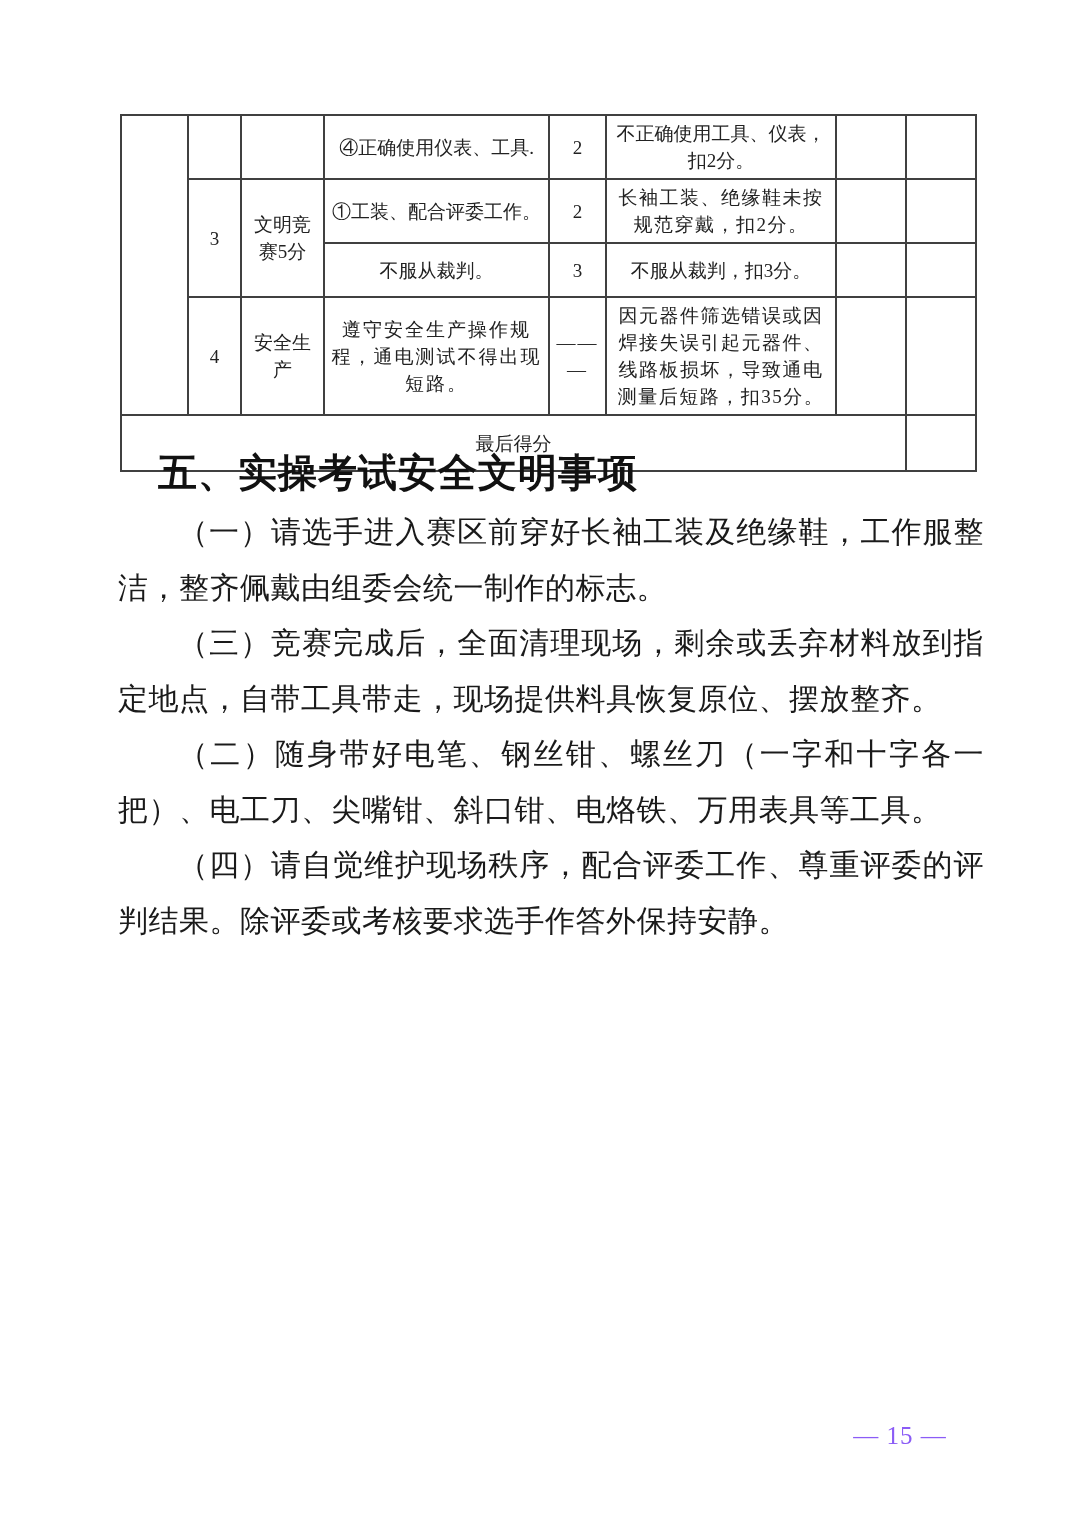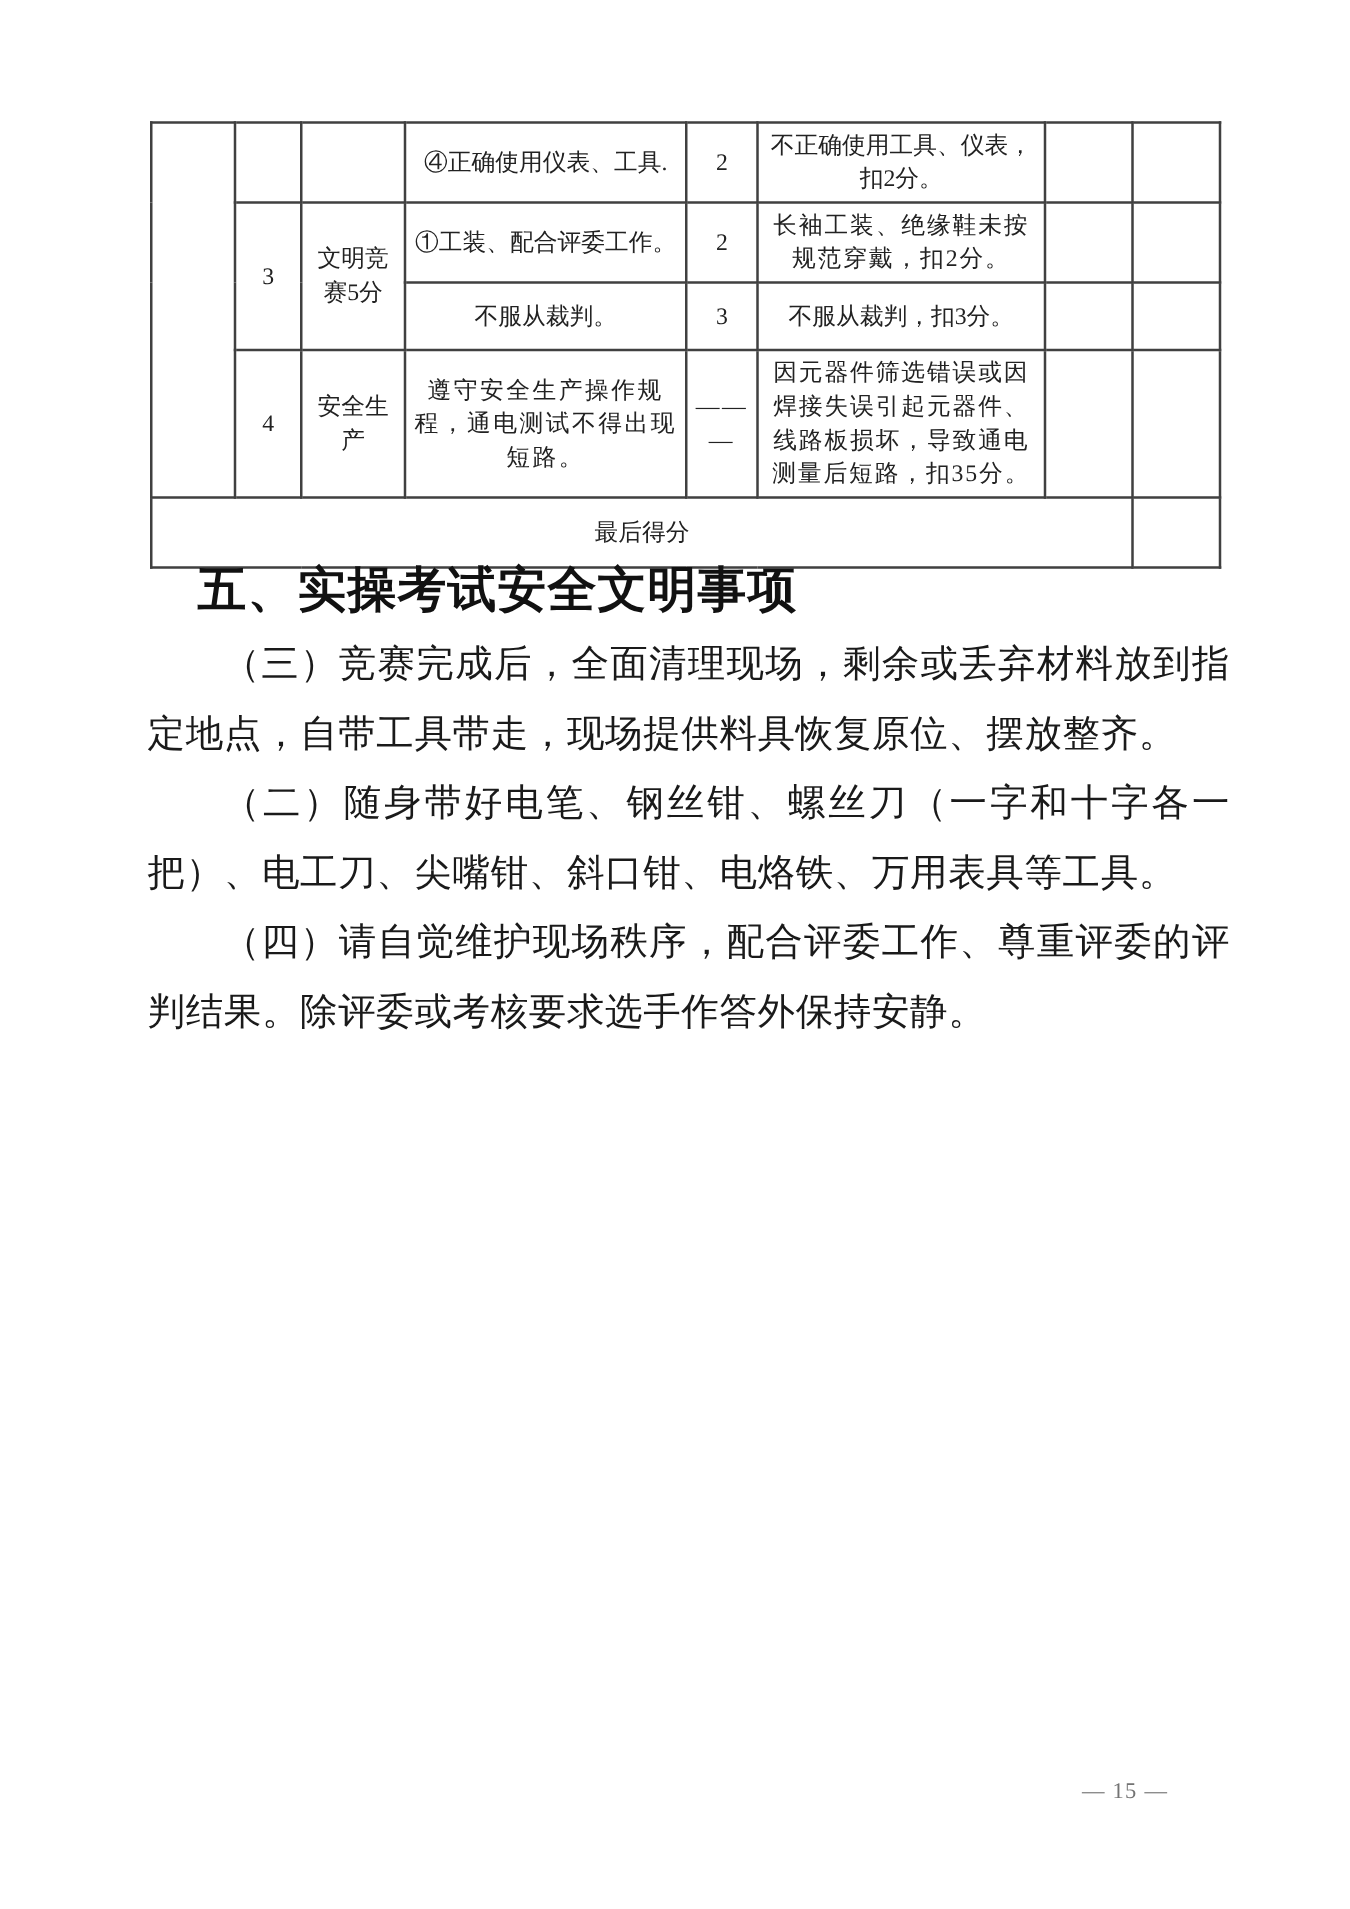--- a/index.html
+++ b/index.html
@@ -12,21 +12,21 @@
     overflow: hidden;
   }
   .page {
     position: absolute; left: 0; top: 0;
     width: 1080px; height: 1527px;
     background: #ffffff;
   }
 
   
   table.score-table {
-    position: absolute; left: 120px; top: 97px;
+    position: absolute; left: 120px; top: 114px;
     width: 855px;
     border-collapse: collapse;
     table-layout: fixed;
   }
   table.score-table td {
     border: 2px solid #404040;
     font-size: 19px;
     line-height: 27px;
     vertical-align: middle;
     text-align: center;
@@ -73,22 +73,22 @@
     text-align: justify;
     letter-spacing: 0.5px;
   }
 
   
   .pageno {
     position: absolute;
     left: 838px; top: 1422px;
     width: 124px;
     text-align: center;
-    font-size: 18px;
-    color: #737373;
+    font-size: 25px;
+    color: #8b5cf6;
     letter-spacing: 1px;
     font-family: "Liberation Serif", "DejaVu Serif", serif;
   }
 </style>
 </head>
 <body>
 
 <div class="page">
 
   <table class="score-table">
@@ -141,20 +141,21 @@
       </tr>
       <tr class="r5">
         <td colspan="7" class="final-label">最后得分</td>
         <td></td>
       </tr>
     </tbody>
   </table>
 
   <div class="content">
     <h2>五、实操考试安全文明事项</h2>
+    <p>（一）请选手进入赛区前穿好长袖工装及绝缘鞋，工作服整洁，整齐佩戴由组委会统一制作的标志。</p>
     <p>（三）竞赛完成后，全面清理现场，剩余或丢弃材料放到指定地点，自带工具带走，现场提供料具恢复原位、摆放整齐。</p>
     <p>（二）随身带好电笔、钢丝钳、螺丝刀（一字和十字各一把）、电工刀、尖嘴钳、斜口钳、电烙铁、万用表具等工具。</p>
     <p>（四）请自觉维护现场秩序，配合评委工作、尊重评委的评判结果。除评委或考核要求选手作答外保持安静。</p>
   </div>
 
   <div class="pageno">— 15 —</div>
 
 </div>
 
 </body></html>

